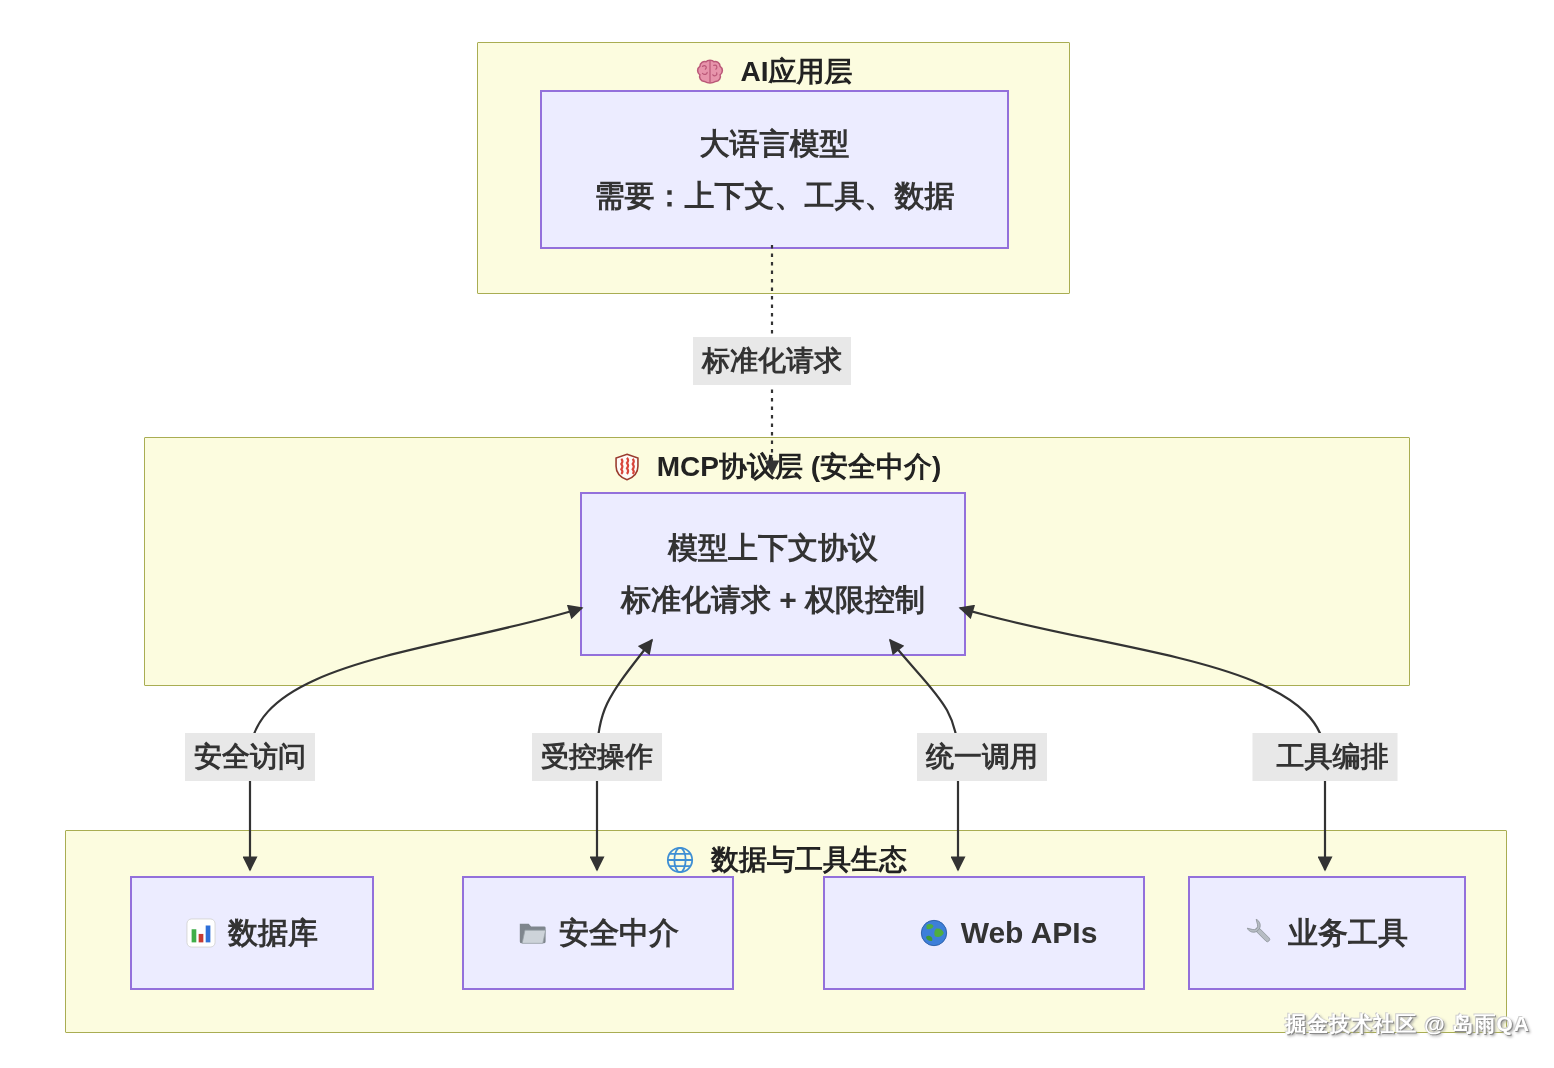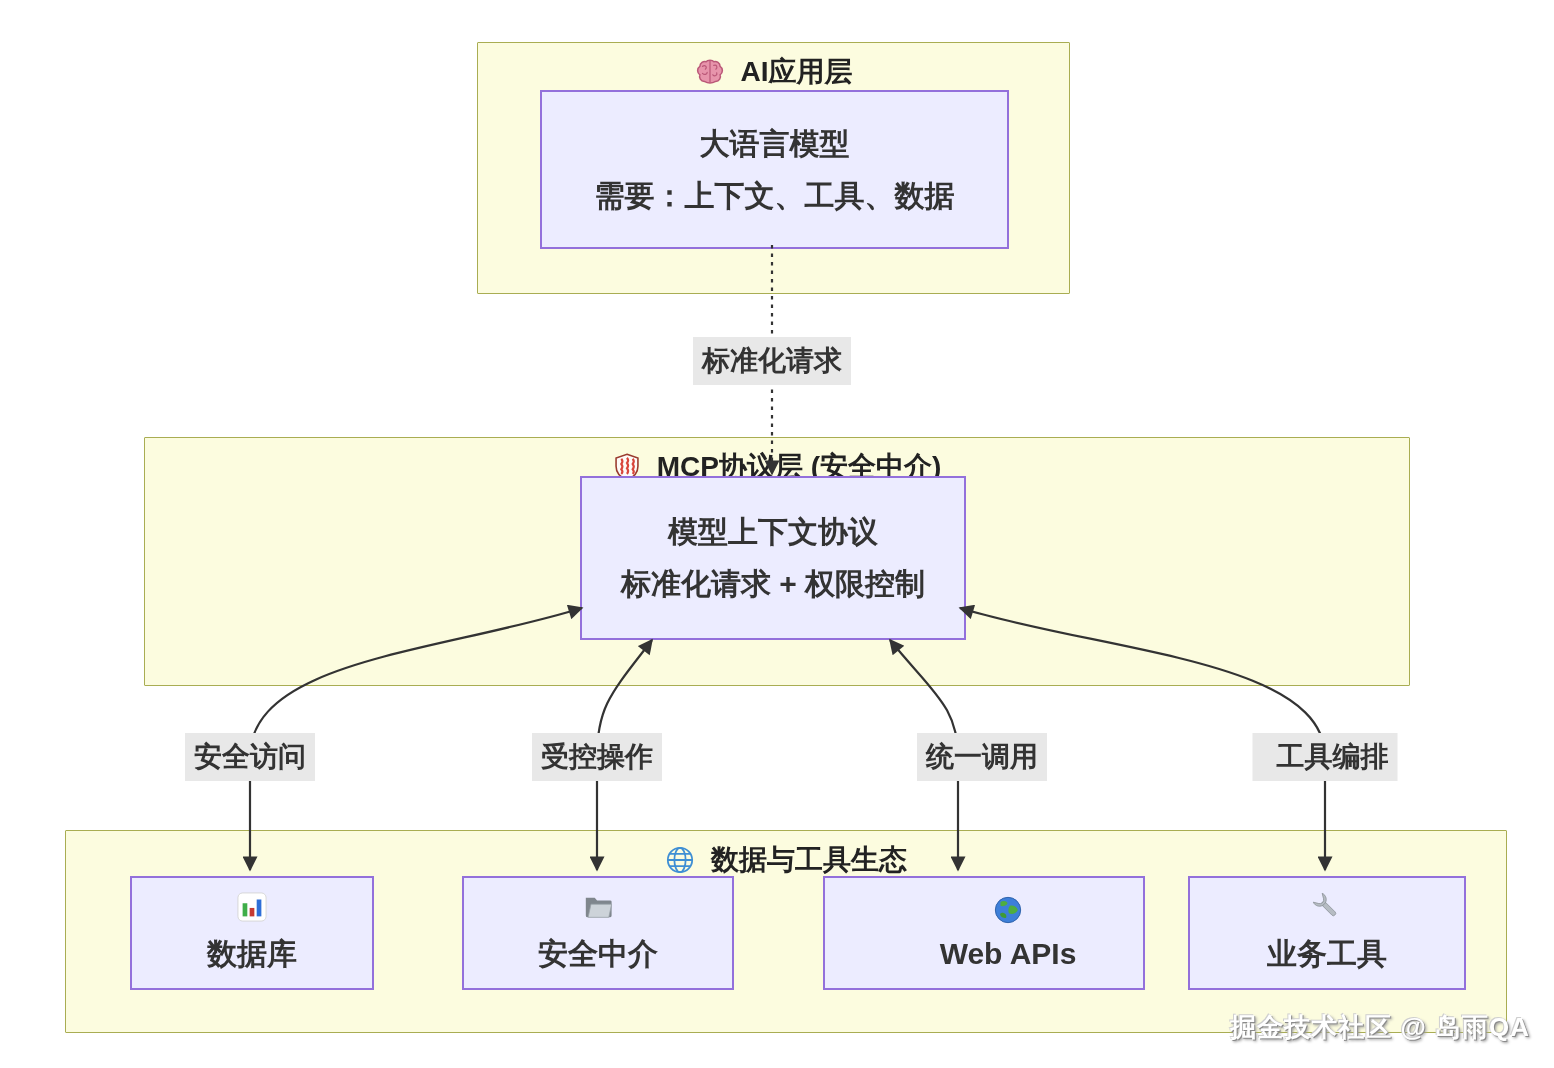--- a/index.html
+++ b/index.html
@@ -20,35 +20,35 @@
   .icon svg{display:block;}
   
   .node{
     position:absolute;background:var(--node-fill,#ECECFF);
     border:2px solid var(--node-border,#9370DB);
     display:flex;align-items:center;justify-content:center;
     font-size:30px;font-weight:600;color:var(--text,#333);
   }
   .node.two-line{flex-direction:column;gap:10px;}
   .node.two-line .nline{line-height:42px;white-space:nowrap;}
-  .node.icon-node{flex-direction:column;gap:12px;white-space:nowrap;}
+  .node.icon-node{gap:12px;white-space:nowrap;}
   
   svg.edges{position:absolute;left:0;top:0;pointer-events:none;}
   .edge{fill:none;stroke:var(--edge,#333);stroke-width:2.2px;}
   .edge.dashed{stroke-dasharray:3.5 5;}
   .arrowhead{fill:var(--edge,#333);}
   
   .edge-label{
     position:absolute;transform:translate(-50%,-50%);
     background:var(--edge-label-bg,#e8e8e8);padding:5px 9px;
     font-size:28px;font-weight:600;color:var(--text,#333);white-space:nowrap;
   }
   
   .watermark{
-    position:absolute;top:1010px;right:24px;font-size:26px;font-weight:700;
+    position:absolute;top:1010px;right:24px;font-size:21px;font-weight:700;
     letter-spacing:1px;color:#ffffff;white-space:nowrap;
     text-shadow:1px 1px 0 #8a8a8a,-1px -1px 0 #cfcfcf,2px 2px 3px #9a9a9a;
   }
 </style>
 </head>
 <body>
 
 <div class="canvas">
 
   <div class="cluster" style="left:477px;top:42px;width:591px;height:250px;">
@@ -89,21 +89,21 @@
       </span>
       <span>数据与工具生态</span>
     </div>
   </div>
 
   <div class="node two-line" style="left:540px;top:90px;width:465px;height:155px;">
     <div class="nline">大语言模型</div>
     <div class="nline">需要：上下文、工具、数据</div>
   </div>
 
-  <div class="node two-line" style="left:580px;top:476px;width:382px;height:160px;align-items:center;">
+  <div class="node two-line" style="left:580px;top:492px;width:382px;height:160px;align-items:center;">
     <div class="nline">模型上下文协议</div>
     <div class="nline">标准化请求 + 权限控制</div>
   </div>
 
   <div class="node icon-node" style="left:130px;top:876px;width:240px;height:110px;">
     <span class="icon">
       <svg width="30" height="30" viewBox="0 0 32 32">
         <rect x="1" y="1" width="30" height="30" rx="5" fill="#ffffff" stroke="#d5d5d5"></rect>
         <rect x="6" y="12" width="5" height="14" fill="#3fae49"></rect>
         <rect x="13.5" y="17" width="5" height="9" fill="#c63a32"></rect>

